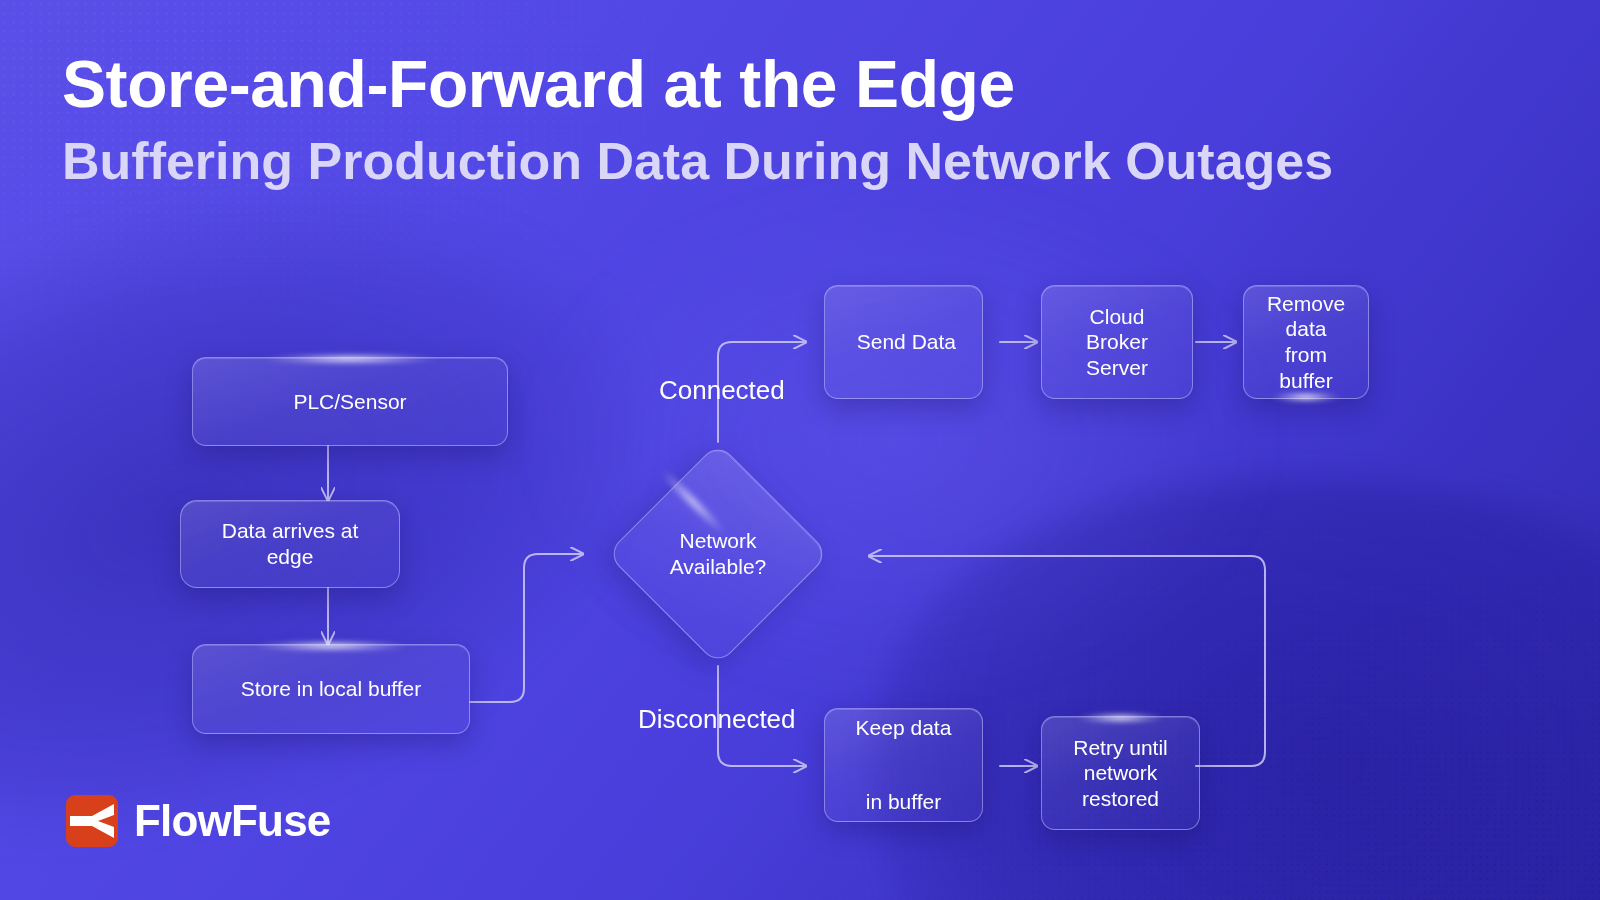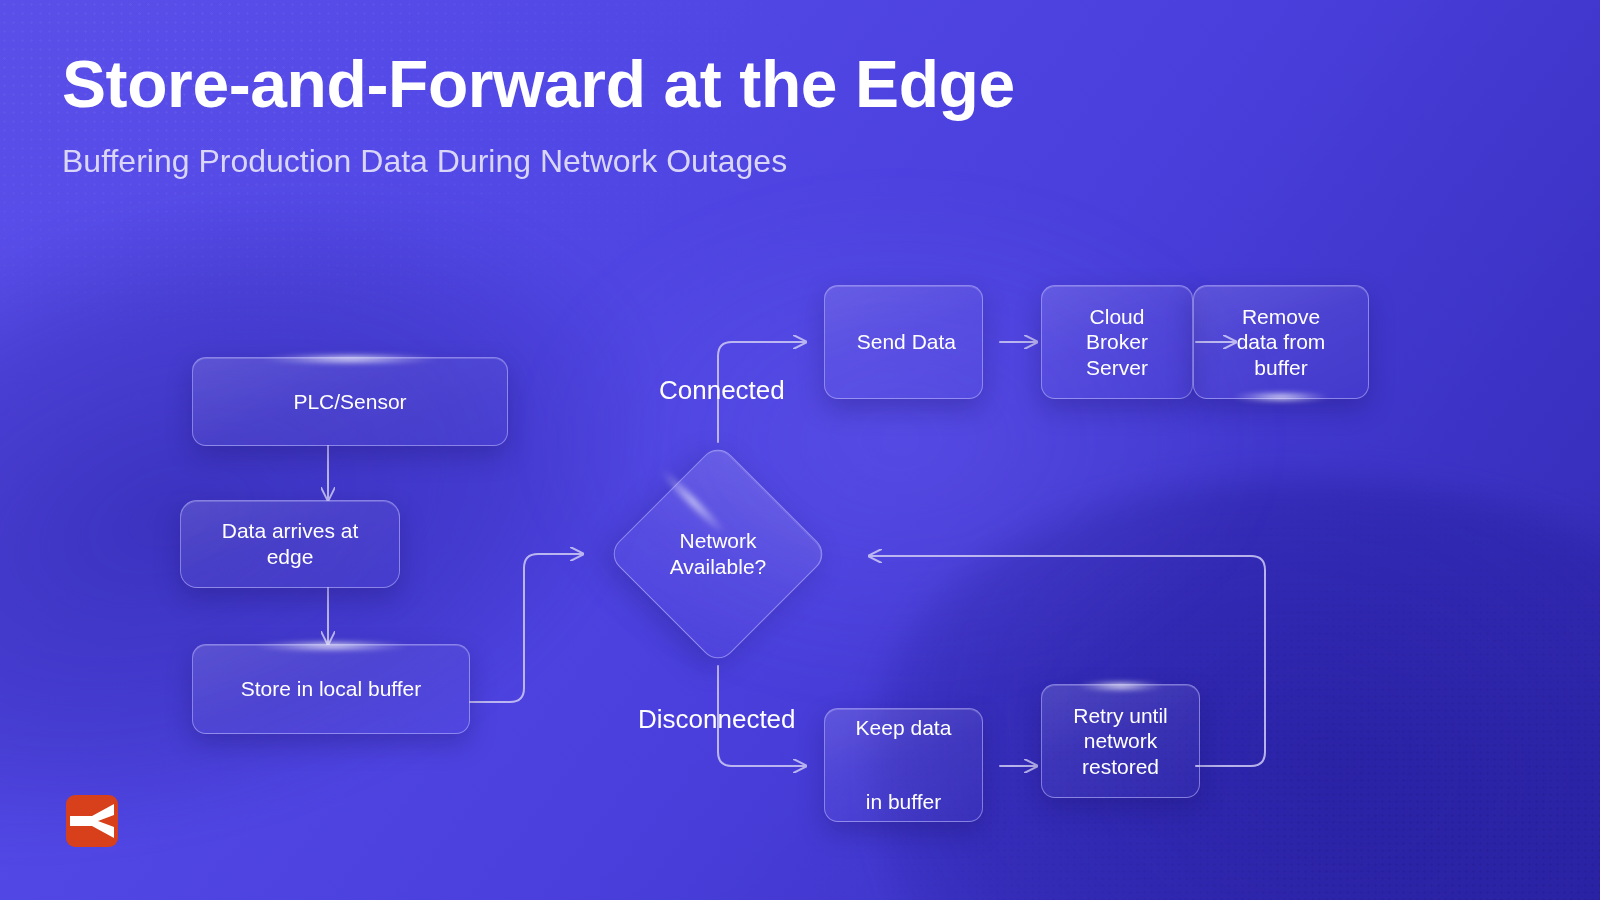--- a/index.html
+++ b/index.html
@@ -69,23 +69,23 @@
   .header { position: absolute; left: 62px; top: 50px; width: 1400px; }
   .title {
     font-size: 66px;
     font-weight: 700;
     color: #ffffff;
     letter-spacing: -0.4px;
     line-height: 1.06;
     white-space: nowrap;
   }
   .subtitle {
-    margin-top: 24px;
-    font-size: 32px;
-    font-weight: 400;
+    margin-top: 12px;
+    font-size: 52px;
+    font-weight: 700;
     color: #d9d6f8;
     line-height: 1.12;
     white-space: nowrap;
   }
 
   
   #diagram { position: absolute; inset: 0; }
 
   .edges { position: absolute; left: 0; top: 0; width: 1600px; height: 900px; }
 
@@ -249,43 +249,44 @@
     <div class="node no-glow" style="left:824px; top:285px; width:159px; height:114px;justify-content:flex-end;">
       <span class="label">Send Data</span>
     </div>
 
     <div class="node no-glow" style="left:1041px; top:285px; width:152px; height:114px; flex-direction:column;">
       <span class="label">Cloud</span>
       <span class="label">Broker</span>
       <span class="label">Server</span>
     </div>
 
-    <div class="node glow-bottom" style="left:1193px; top:285px; width:176px; height:114px; flex-direction:column;">
+    <div class="node glow-bottom" style="left:1243px; top:285px; width:126px; height:114px; flex-direction:column;">
       <span class="label">Remove</span>
       <span class="label">data from</span>
       <span class="label">buffer</span>
     </div>
 
     <div class="node no-glow" style="left:824px; top:708px; width:159px; height:114px; flex-direction:column;gap:48px;">
       <span class="label">Keep data</span>
       <span class="label">in buffer</span>
     </div>
 
-    <div class="node" style="left:1041px; top:684px; width:159px; height:114px; flex-direction:column;">
+    <div class="node" style="left:1041px; top:716px; width:159px; height:114px; flex-direction:column;">
       <span class="label">Retry until</span>
       <span class="label">network</span>
       <span class="label">restored</span>
     </div>
 
     <div class="edge-label" style="left:659px; top:375px;">Connected</div>
     <div class="edge-label" style="left:638px; top:704px;">Disconnected</div>
 
   </div>
 
   <div class="logo">
     <div class="logo-mark">
       <svg viewBox="0 0 52 52" width="52" height="52" aria-hidden="true">
         <path d="M 4 21 L 26 21 L 48 9 L 48 20 L 32 26 L 48 32 L 48 43 L 26 31 L 4 31 Z" fill="#ffffff"></path>
       </svg>
     </div>
+    <div class="logo-text">FlowFuse</div>
   </div>
 
 </div>
 
 </body></html>

